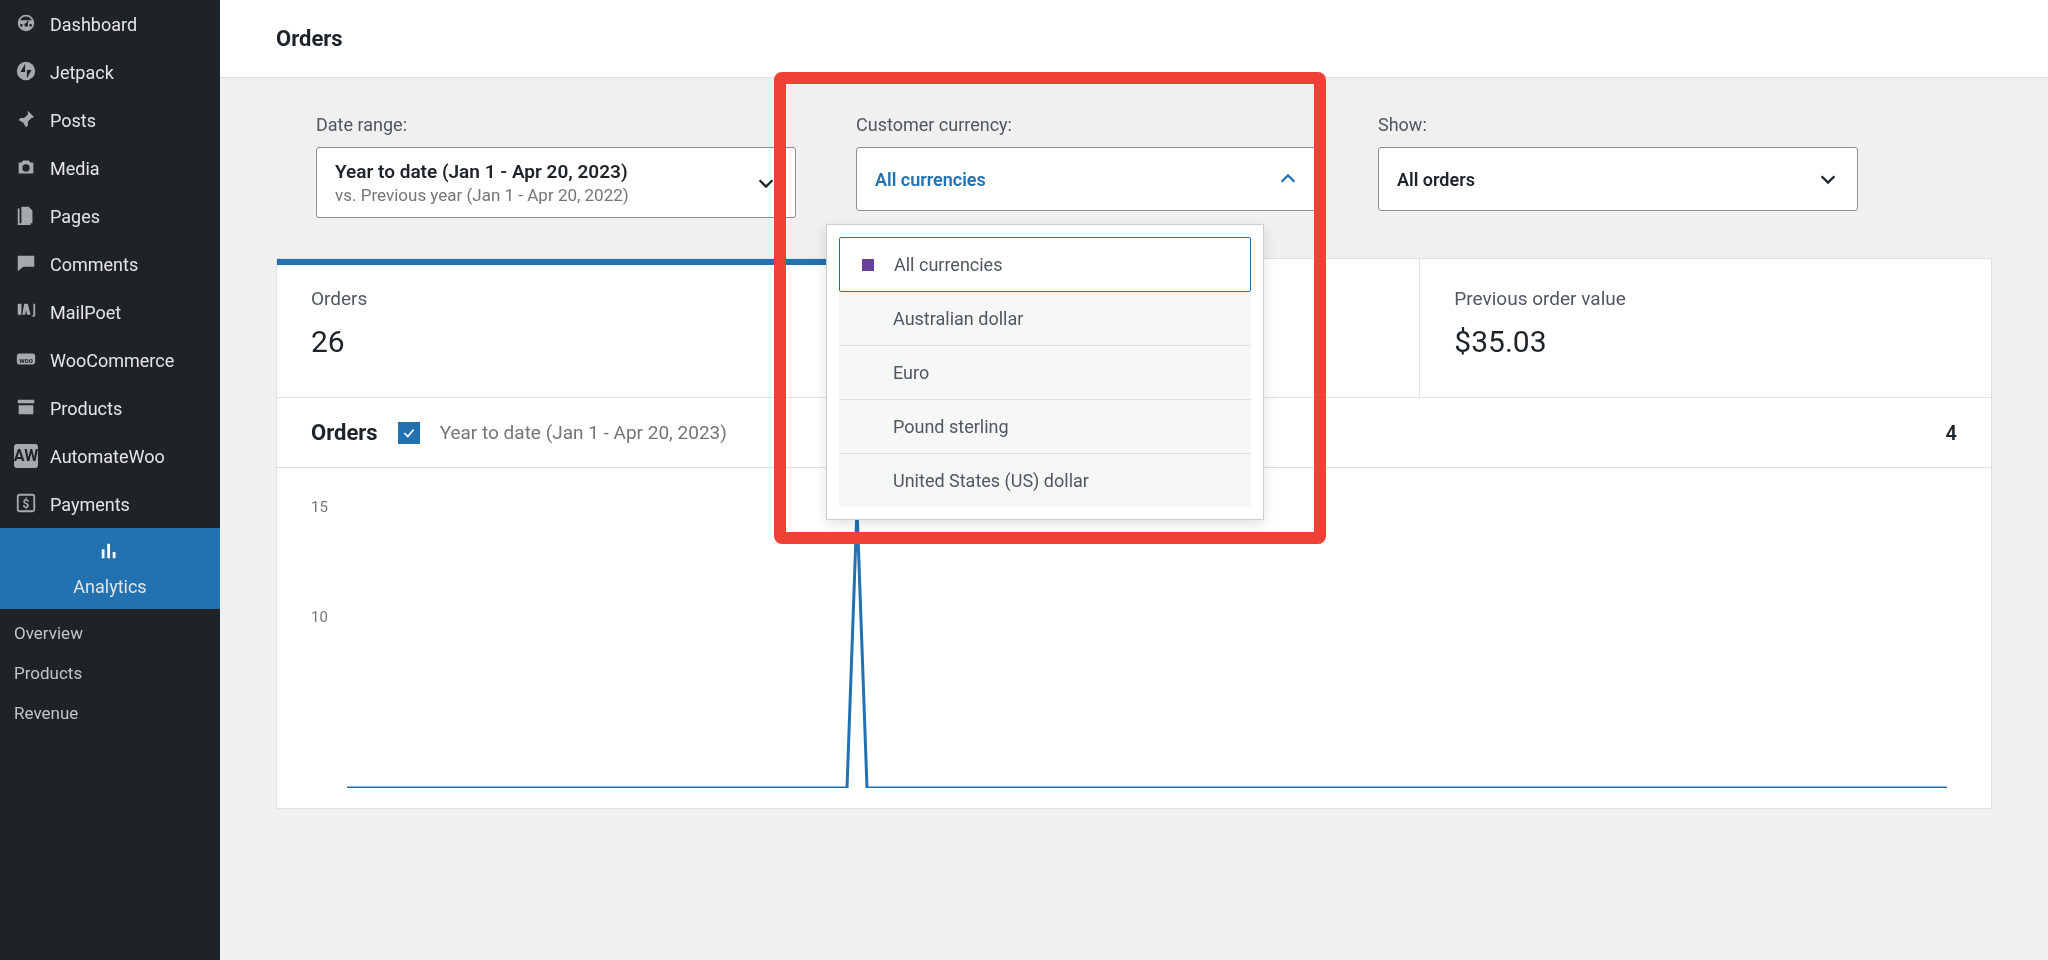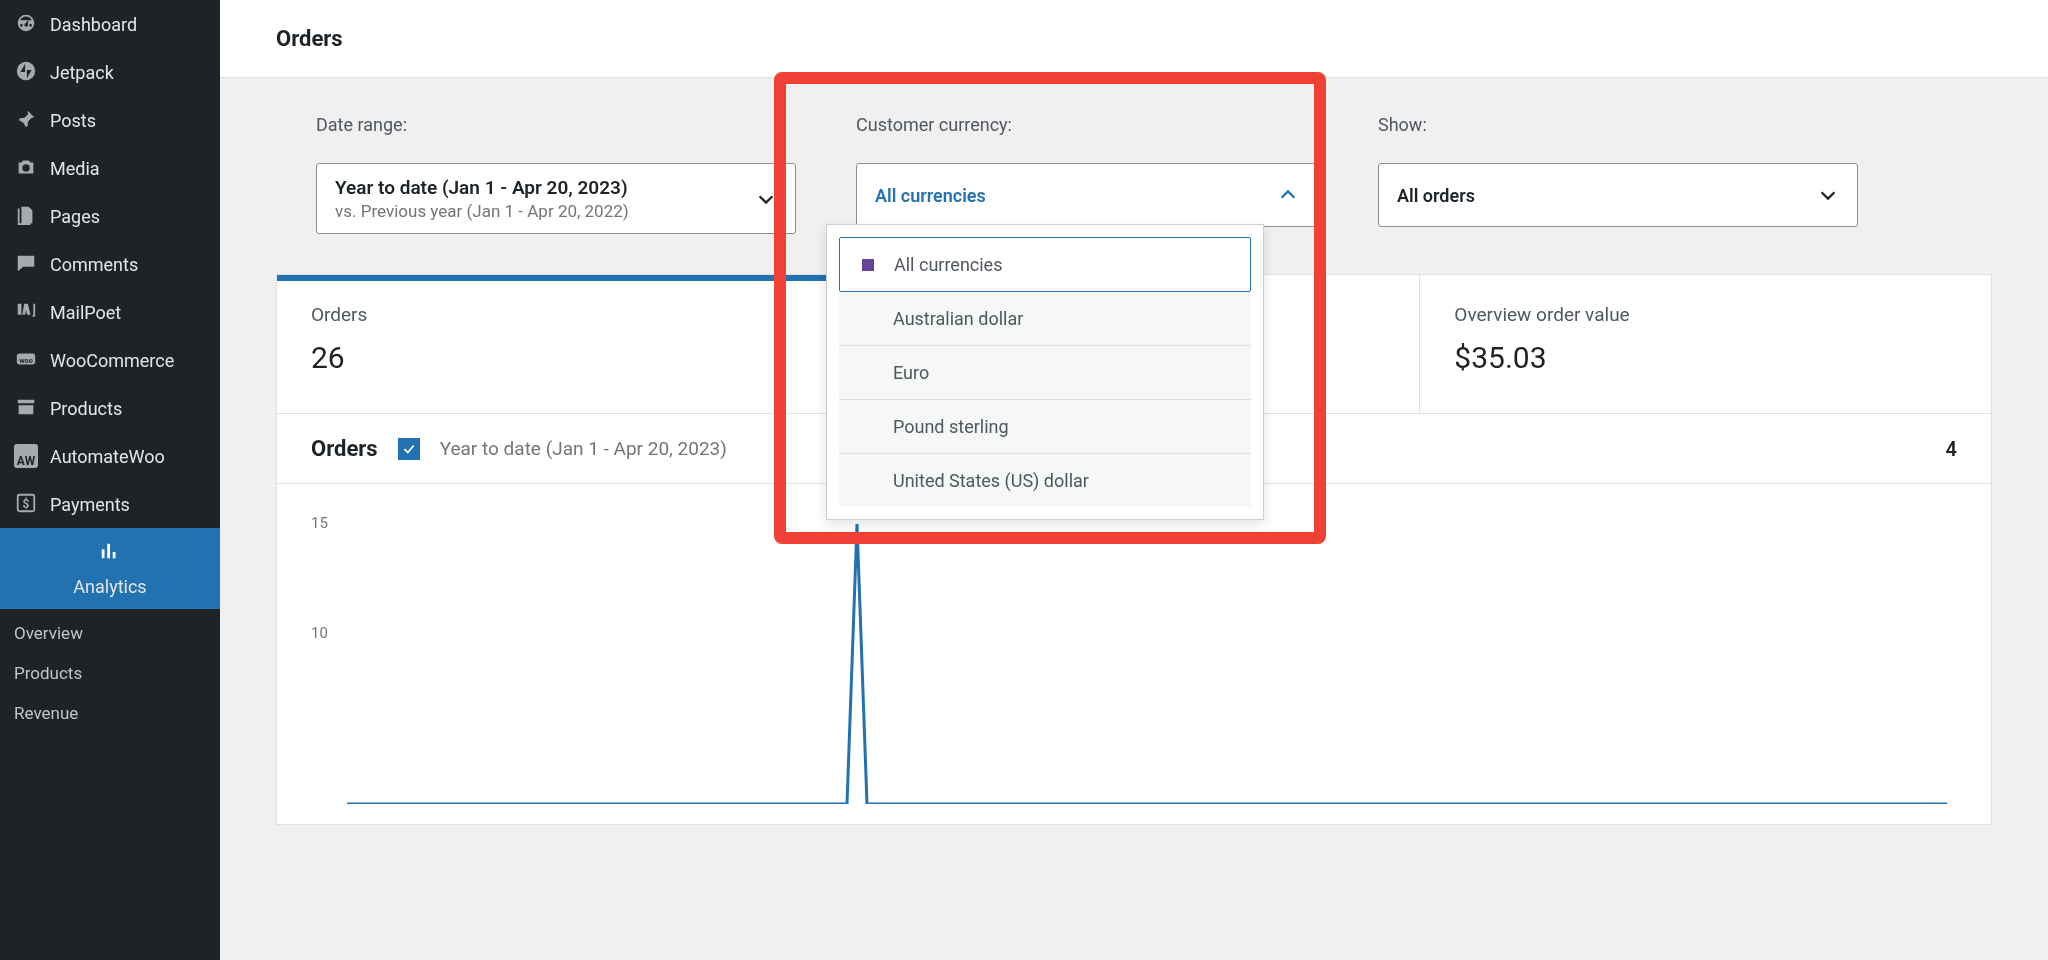--- a/index.html
+++ b/index.html
@@ -8,25 +8,25 @@
 .sidebar { width: 220px; background: #1d2327; color: #f0f0f1; flex-shrink: 0; overflow-y: hidden; }
 .menu-item { display: flex; align-items: center; gap: 12px; padding: 12px 14px; color: #e0e0e0; font-size: 18px; cursor: pointer; }
 .menu-item .mi-label { color: #e5e5e5; }
 .menu-item.active { background: #2271b1; color: #fff; position: relative; flex-direction: column; }
 .menu-item.active::after { content: ""; position: absolute; right: -10px; top: 50%; transform: translateY(-50%); border: 10px solid transparent; border-right-color: #f0f0f1; }
 .menu-icon { width: 24px; height: 24px; display: inline-flex; justify-content: center; }
 .menu-icon svg { width: 22px; height: 22px; fill: #a7aaad; }
 .menu-item.active .menu-icon svg { fill: #fff; }
 .sub-items { padding: 4px 0 8px; }
 .sub-item { padding: 10px 14px 10px 14px; color: #c3c4c7; font-size: 17px; cursor: pointer; }
-.badge-aw { background: #a7aaad; color: #1d2327; font-size: 12px; font-weight: 700; padding: 10px 4px; border-radius: 3px; display: inline-flex; width: 24px; justify-content: center; }
+.badge-aw { background: #a7aaad; color: #1d2327; font-size: 16px; font-weight: 700; padding: 2px 4px; border-radius: 3px; display: inline-flex; width: 24px; justify-content: center; }
 .main { flex: 1; background: #f0f0f1; display: flex; flex-direction: column; border-radius: 27px; }
 .page-header { background: #fff; border-bottom: 1px solid #e0e0e0; padding: 26px 56px; font-size: 22px; font-weight: 700; color: #1d2327; }
 .filters { display: flex; gap: 20px; padding: 36px 56px 40px; }
-.filter-block { display: flex; flex-direction: column; gap: 28px; position: relative; padding-left: 40px; }
+.filter-block { display: flex; flex-direction: column; gap: 12px; position: relative; padding-left: 40px; }
 .filter-label { color: #50575e; font-size: 18px; }
 .filter-select { background: #fff; border: 1px solid #8c8f94; border-radius: 3px; padding: 12px 18px; display: flex; align-items: center; justify-content: space-between; gap: 20px; cursor: pointer; min-height: 64px; }
 .fs-daterange { width: 480px; }
 .fs-currency { width: 462px; }
 .fs-show { width: 480px; }
 .fs-text { display: flex; flex-direction: column; gap: 2px; }
 .fs-primary { font-size: 18px; font-weight: 600; color: #1d2327; }
 .fs-daterange .fs-primary { font-size: 19px; }
 .fs-currency .fs-primary { color: #2271b1; font-weight: 600; }
 .fs-secondary { font-size: 17px; color: #757575; }
@@ -227,21 +227,21 @@
     </div>
 
     <div class="content-card">
       <div class="stat-tabs">
         <div class="stat-tab active">
           <div class="stat-label">Orders</div>
           <div class="stat-value">26</div>
         </div>
         <div class="stat-tab"></div>
         <div class="stat-tab">
-          <div class="stat-label">Overview order value</div>
+          <div class="stat-label">Previous order value</div>
           <div class="stat-value">$35.03</div>
         </div>
       </div>
 
       <div class="chart-head">
         <span class="chart-title">Orders</span>
         <span class="chk">
             <svg viewBox="0 0 24 24">
               <polyline points="4 12 10 18 20 6"></polyline>
             </svg>

